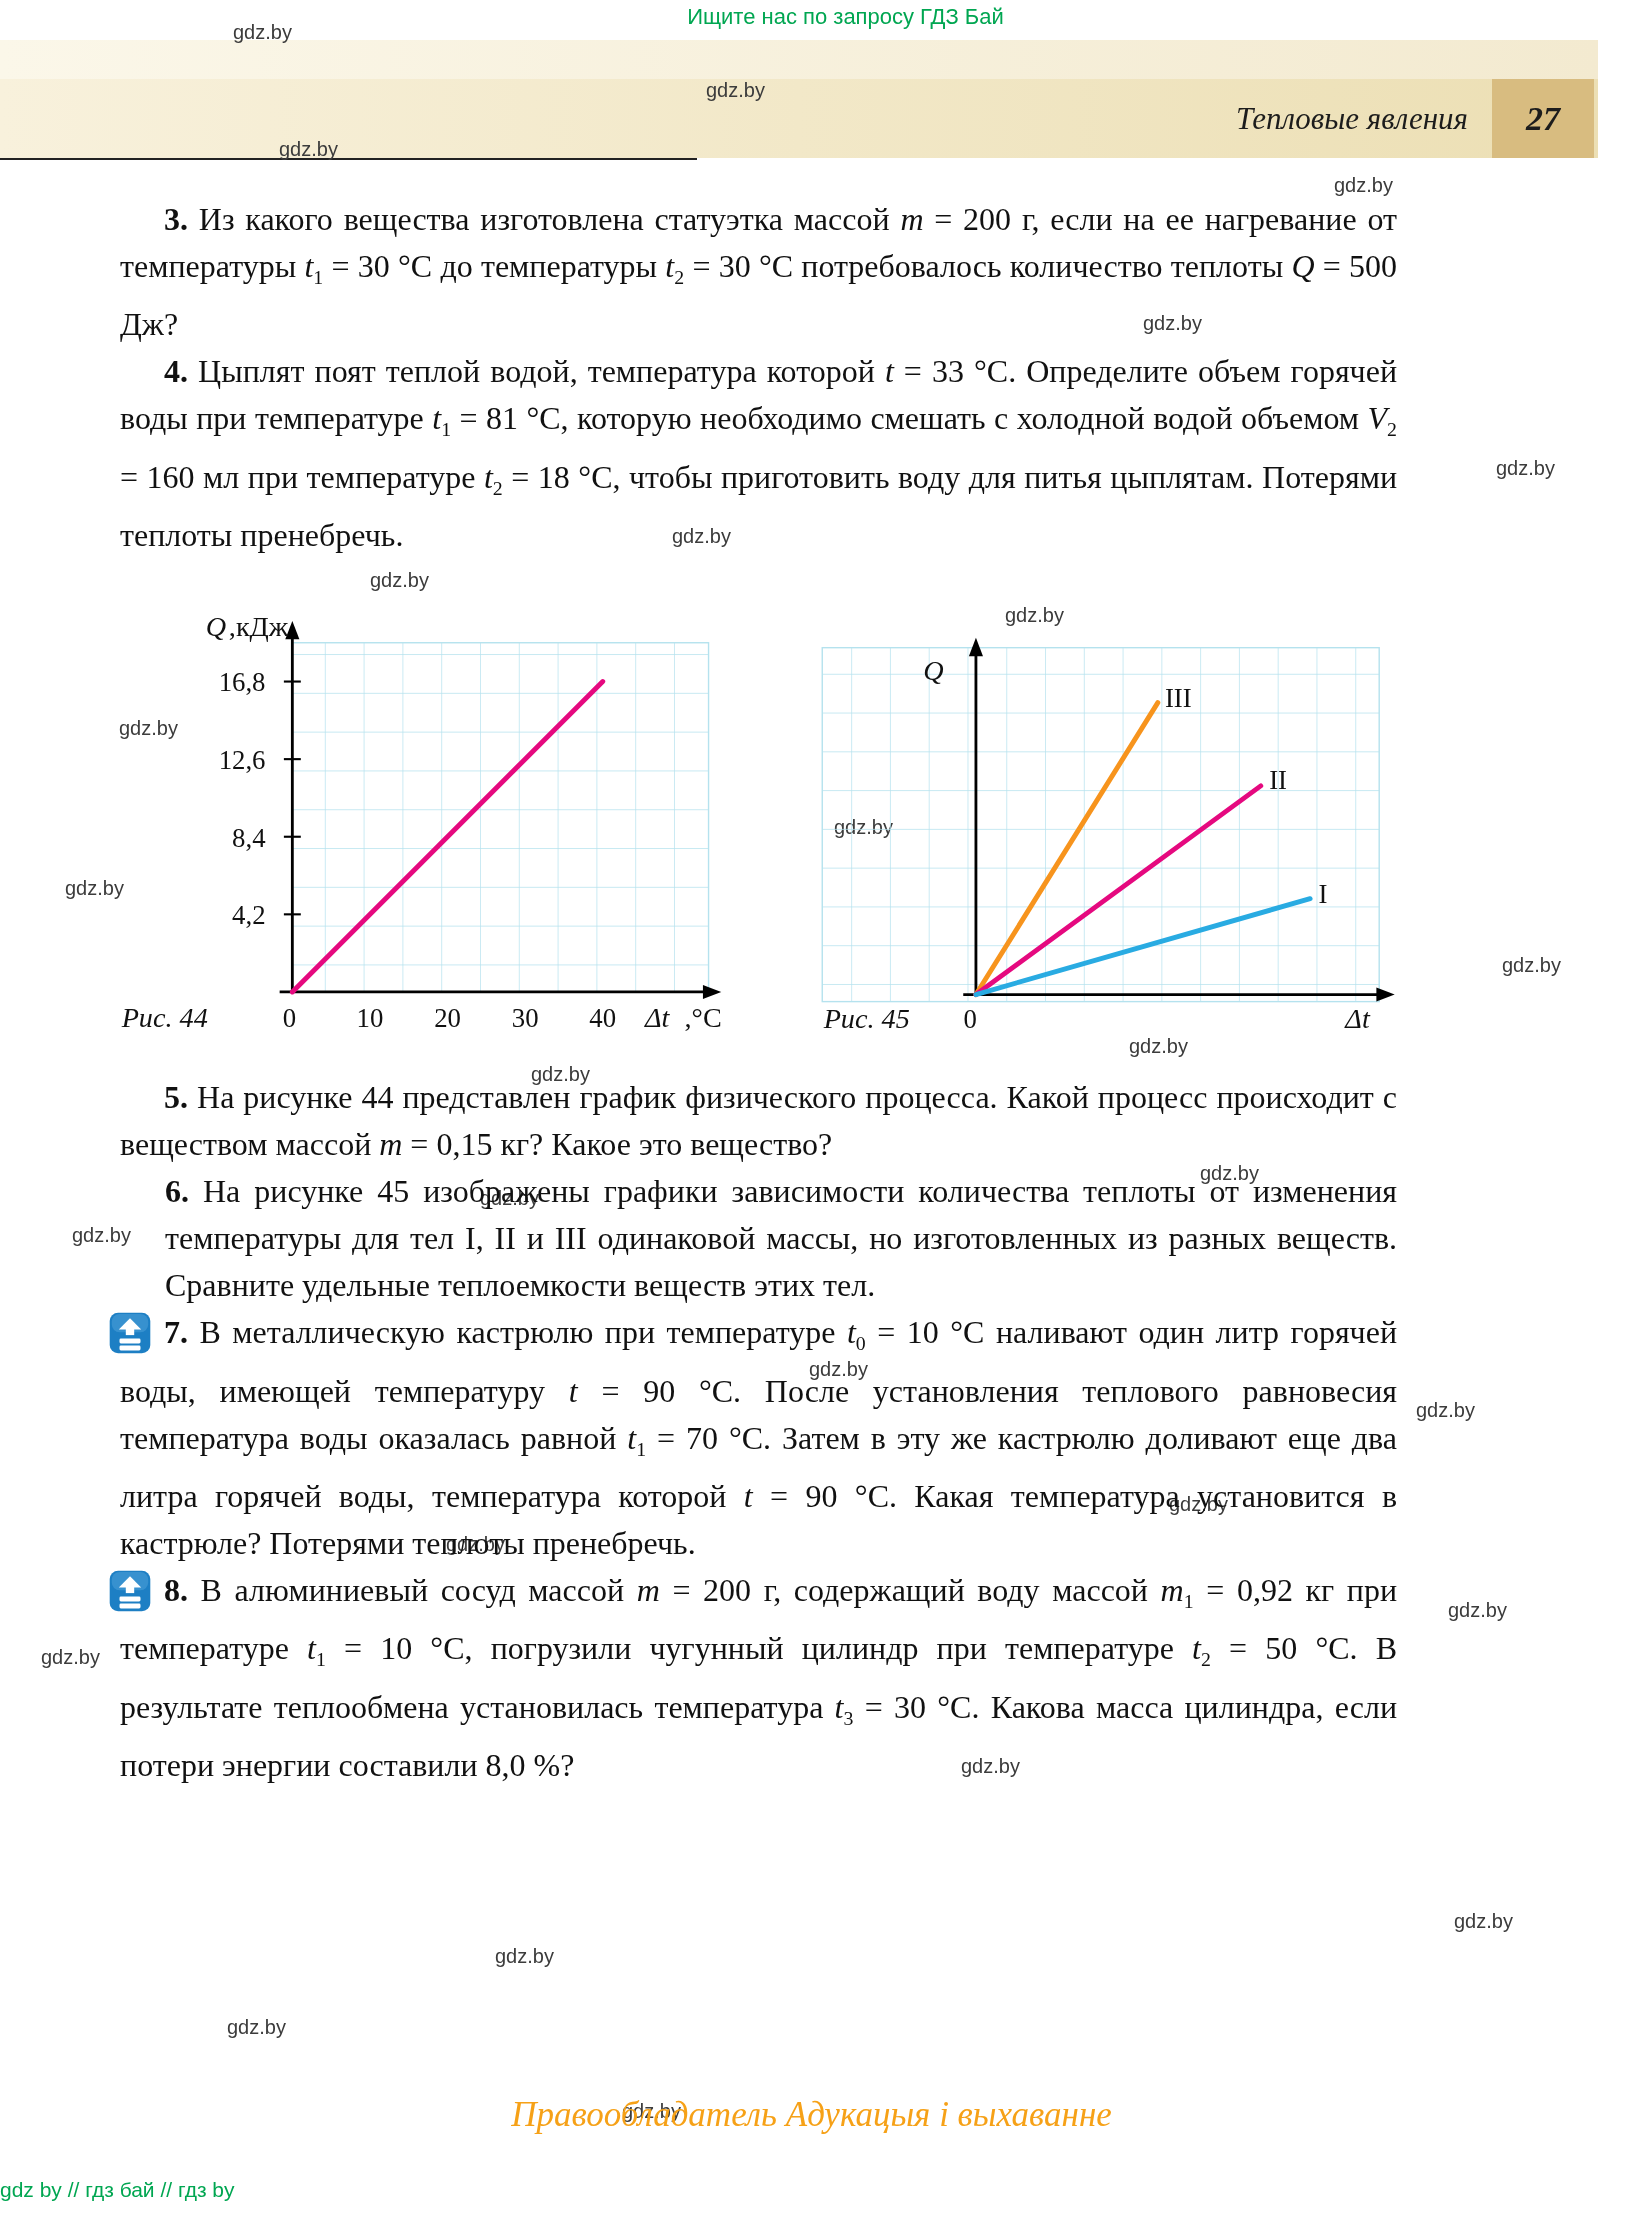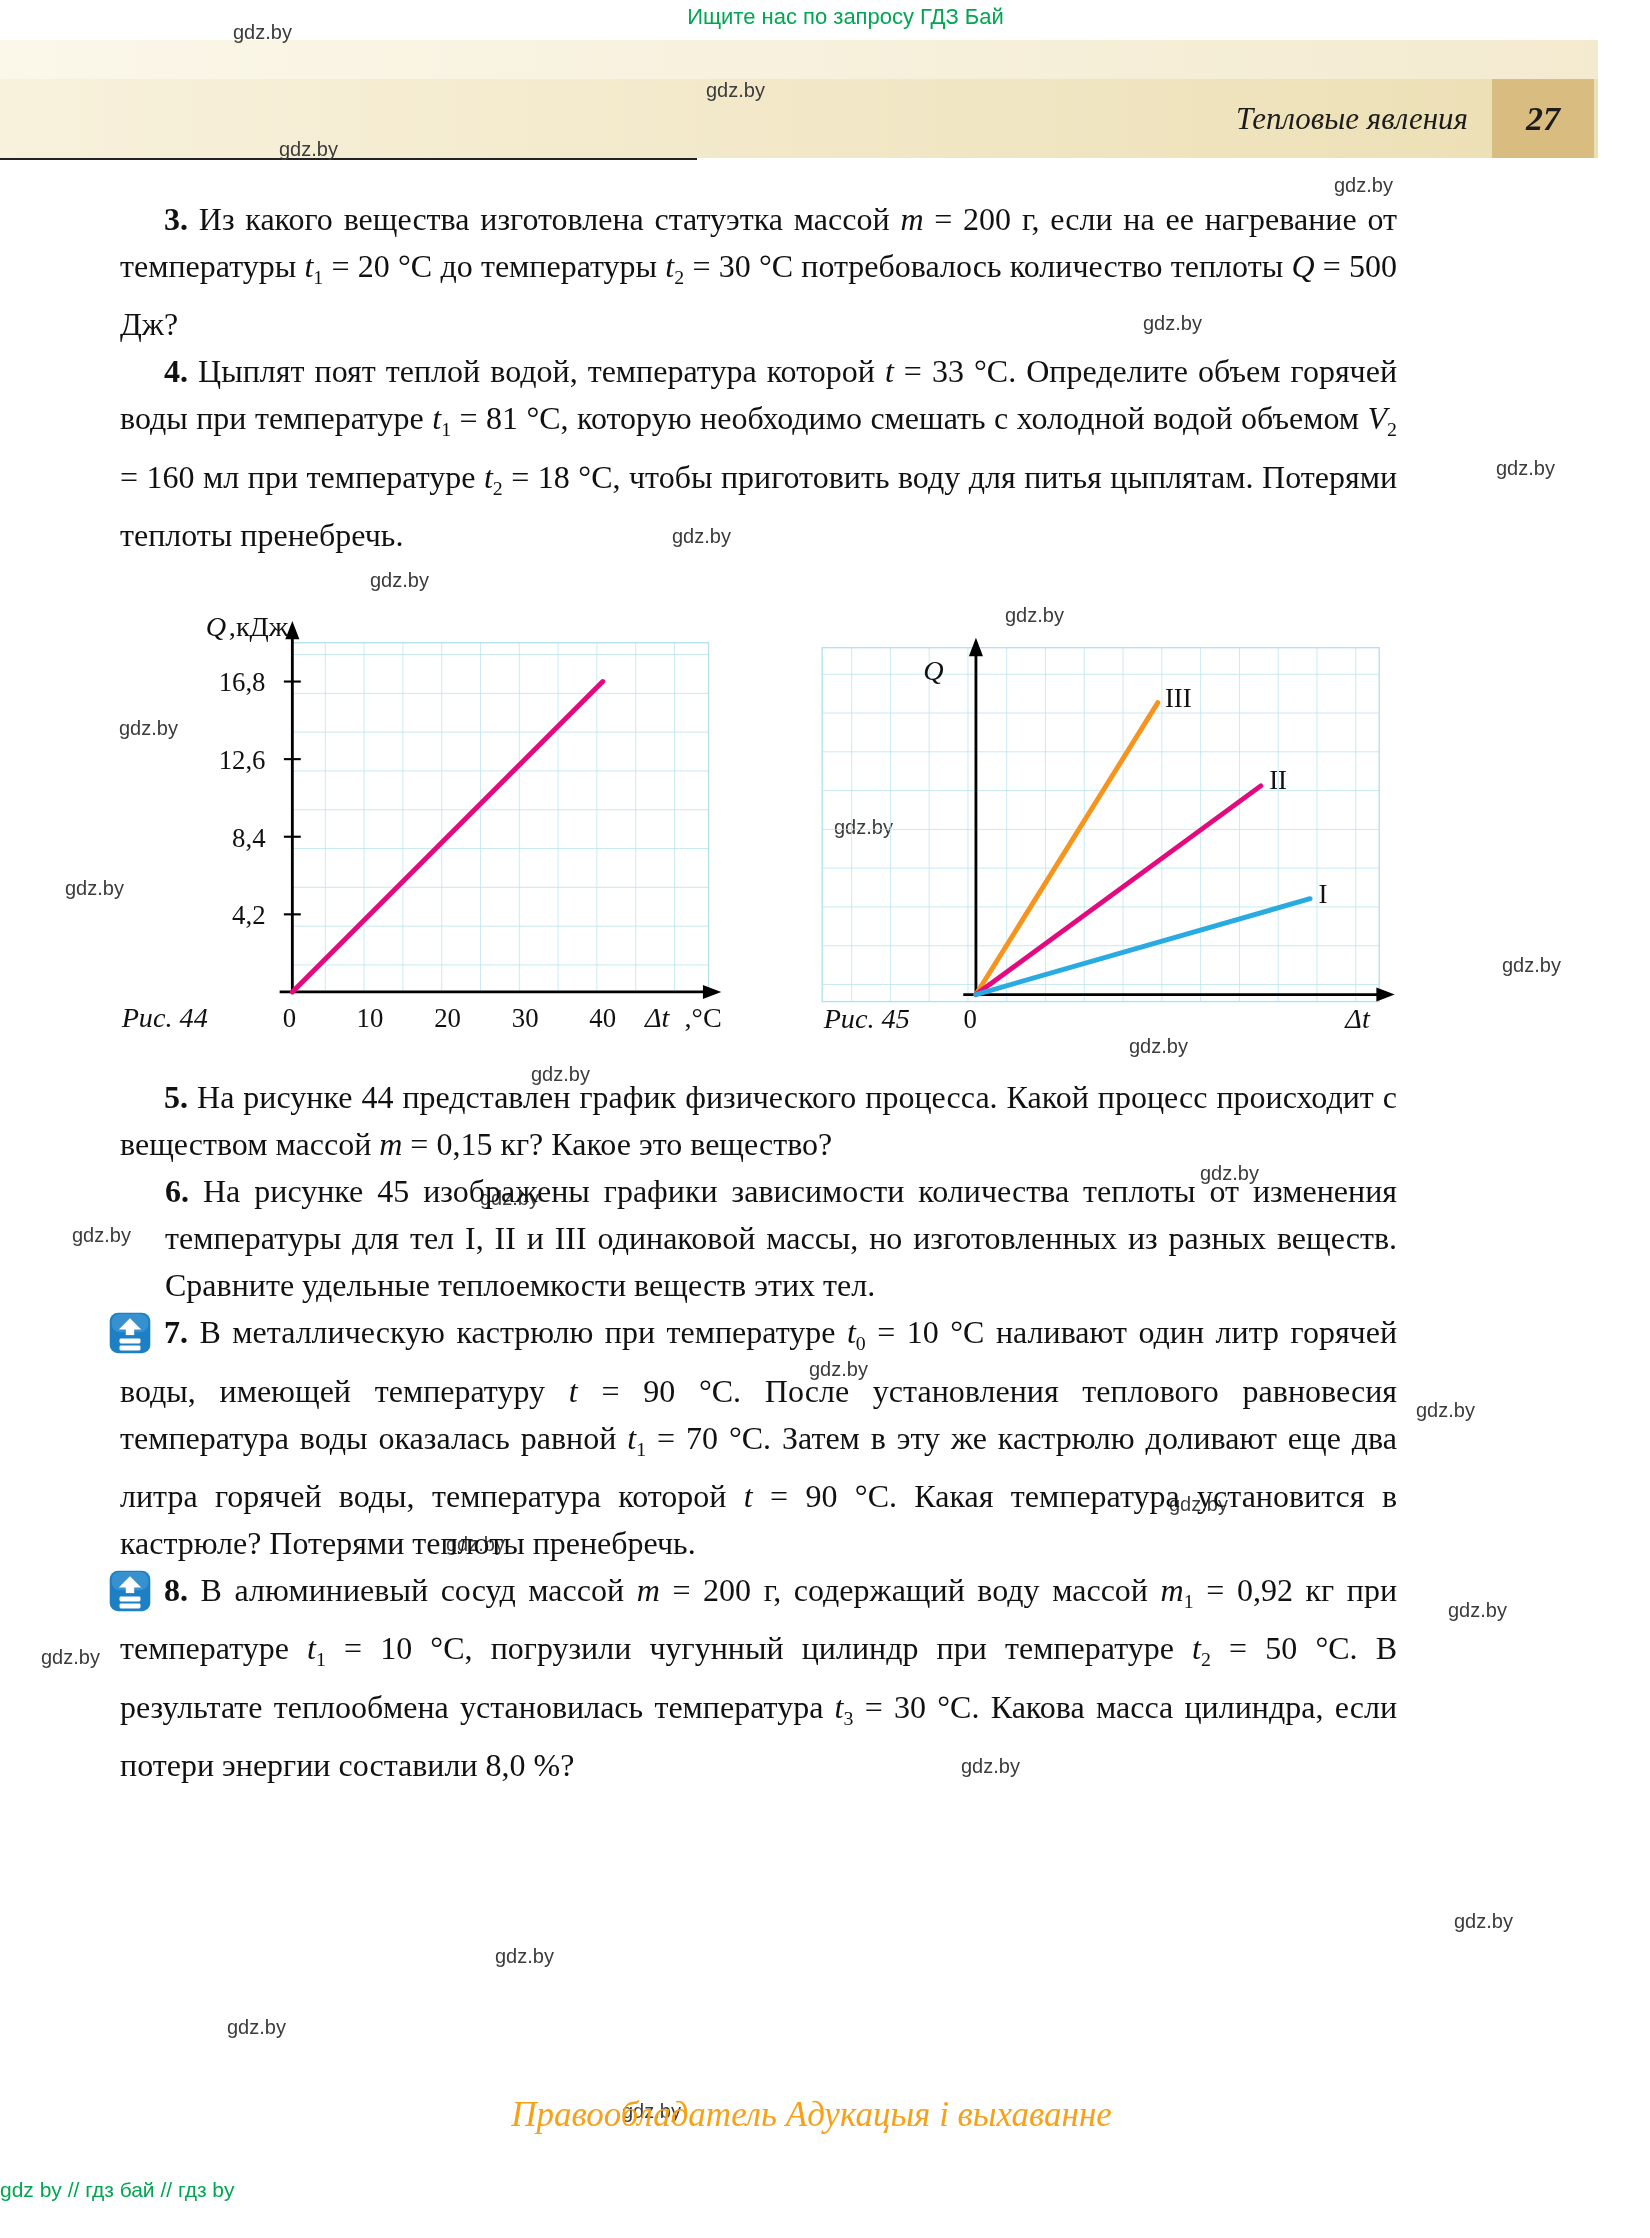--- a/index.html
+++ b/index.html
@@ -92,21 +92,21 @@
   <span class="wm" style="left:446px;top:1533px">gdz.by</span>
   <span class="wm" style="left:1448px;top:1599px">gdz.by</span>
   <span class="wm" style="left:41px;top:1646px">gdz.by</span>
   <span class="wm" style="left:961px;top:1755px">gdz.by</span>
   <span class="wm" style="left:1454px;top:1910px">gdz.by</span>
   <span class="wm" style="left:495px;top:1945px">gdz.by</span>
   <span class="wm" style="left:227px;top:2016px">gdz.by</span>
   <span class="wm" style="left:622px;top:2100px">gdz.by</span>
 
   <div class="column">
-    <p><span class="ptext"><b>3. </b><span>Из какого вещества изготовлена статуэтка массой </span><i>m</i><span> = 200 г, если на ее нагревание от температуры </span><i>t</i><sub>1</sub><span> = 20 °С до температуры </span><i>t</i><sub>2</sub><span> = 30 °С потребовалось количество теплоты </span><i>Q</i><span> = 500 Дж?</span></span></p>
+    <p><span class="ptext"><b>3. </b><span>Из какого вещества изготовлена статуэтка массой </span><i>m</i><span> = 200 г, если на ее нагревание от температуры </span><i>t</i><sub>1</sub><span> = 30 °С до температуры </span><i>t</i><sub>2</sub><span> = 30 °С потребовалось количество теплоты </span><i>Q</i><span> = 500 Дж?</span></span></p>
     <p><span class="ptext"><b>4. </b><span>Цыплят поят теплой водой, температура которой </span><i>t</i><span> = 33 °С. Определите объем горячей воды при температуре </span><i>t</i><sub>1</sub><span> = 81 °С, которую необходимо смешать с холодной водой объемом </span><i>V</i><sub>2</sub><span> = 160 мл при температуре </span><i>t</i><sub>2</sub><span> = 18 °С, чтобы приготовить воду для питья цыплятам. Потерями теплоты пренебречь.</span></span></p>
     <div class="chart-spacer"></div>
     <p><span class="ptext"><b>5. </b><span>На рисунке 44 представлен график физического процесса. Какой процесс происходит с веществом массой </span><i>m</i><span> = 0,15 кг? Какое это вещество?</span></span></p>
     <p class="block-indent"><span class="ptext"><b>6. </b><span>На рисунке 45 изображены графики зависимости количества теплоты от изменения температуры для тел I, II и III одинаковой массы, но изготовленных из разных веществ. Сравните удельные теплоемкости веществ этих тел.</span></span></p>
     <p>
       <span class="task-icon">
         <svg viewBox="0 0 60 60" width="42" height="42">
           <rect x="1" y="1" width="58" height="58" rx="12" fill="#1d7fc4"></rect>
           <rect x="4" y="3" width="52" height="26" rx="11" fill="#4da0d8" opacity="0.55"></rect>
           <polygon points="30,9 14,25 46,25" fill="#fff"></polygon>

